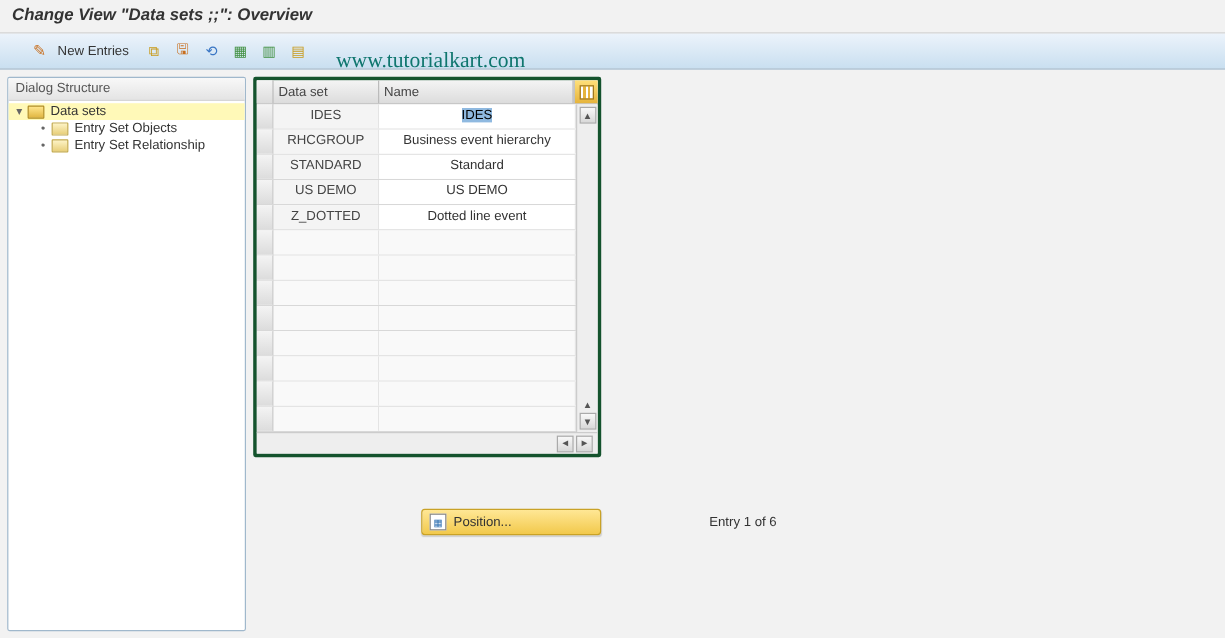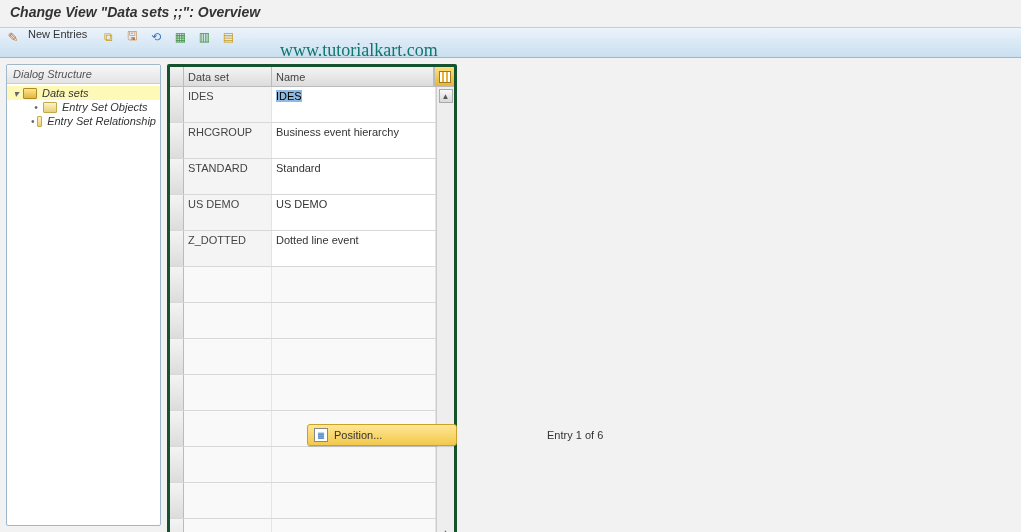--- a/index.html
+++ b/index.html
@@ -21,22 +21,22 @@
     font-weight: bold;
     font-size: 14px;
     color: #333;
     border-bottom: 1px solid #ccc;
   }
   .toolbar {
     height: 30px;
     background: linear-gradient(to bottom, #ecf3fb 0%, #c9dff0 100%);
     border-bottom: 1px solid #a0b8cc;
     display: flex;
-    align-items: flex-start;
-    padding: 0 4px;
+    align-items: center;
+    padding: 0 24px;
     gap: 6px;
   }
   .toolbar-icon {
     width: 18px;
     height: 18px;
     display: inline-flex;
     align-items: center;
     justify-content: center;
     cursor: pointer;
   }
@@ -56,29 +56,28 @@
     pointer-events: none;
   }
   .content {
     display: flex;
     padding: 6px;
     gap: 6px;
     height: calc(100% - 58px);
     position: relative;
   }
   .sidebar {
-    width: 155px;
+    width: 199px;
     background: #fff;
     border: 1px solid #a0b8cc;
     border-radius: 2px;
     overflow: hidden;
     height: 100%;
     display: flex;
     flex-direction: column;
-    font-style: italic;
   }
   .sidebar-header {
     background: linear-gradient(to bottom, #f8f8f8, #e4e4e4);
     border-bottom: 1px solid #ccc;
     padding: 3px 6px;
     font-size: 11px;
     color: #555;
   }
   .tree {
     padding: 2px 0;
@@ -136,23 +135,24 @@
     align-items: center;
     justify-content: center;
     background: linear-gradient(#ffe07a,#e6b43c);
     border-left: 1px solid #bbb;
   }
   .col-settings-inner {
     width: 12px; height: 12px; border: 1px solid #a07820; background: repeating-linear-gradient(90deg,#fff,#fff 2px,#e6b43c 2px,#e6b43c 4px);
   }
   .table-row {
     display: flex;
-    height: 36px;
+    height: 21px;
     border-bottom: 1px solid #d8d8d8;
     align-items: stretch;
+    text-align: center;
   }
   .row-sel {
     width: 14px;
     background: linear-gradient(to bottom,#f4f4f4,#dcdcdc);
     border-right: 1px solid #bbb;
     cursor: pointer;
   }
   .cell {
     padding: 3px 4px;
     font-size: 11px;

